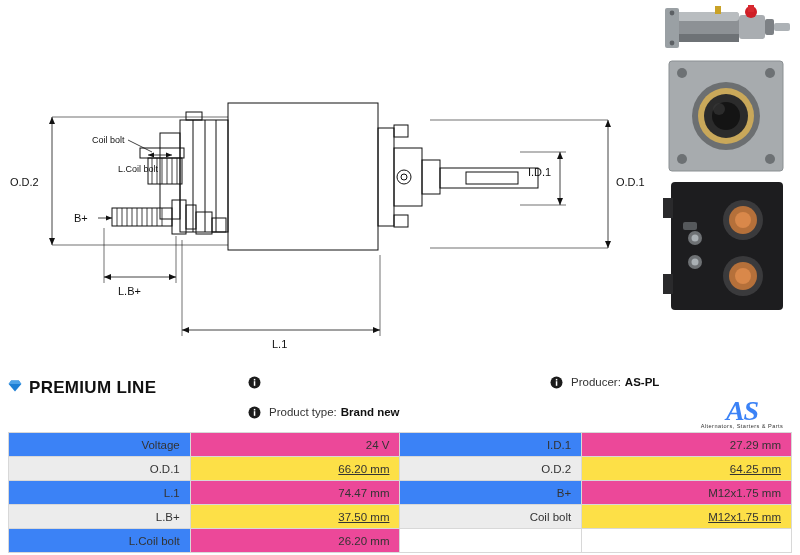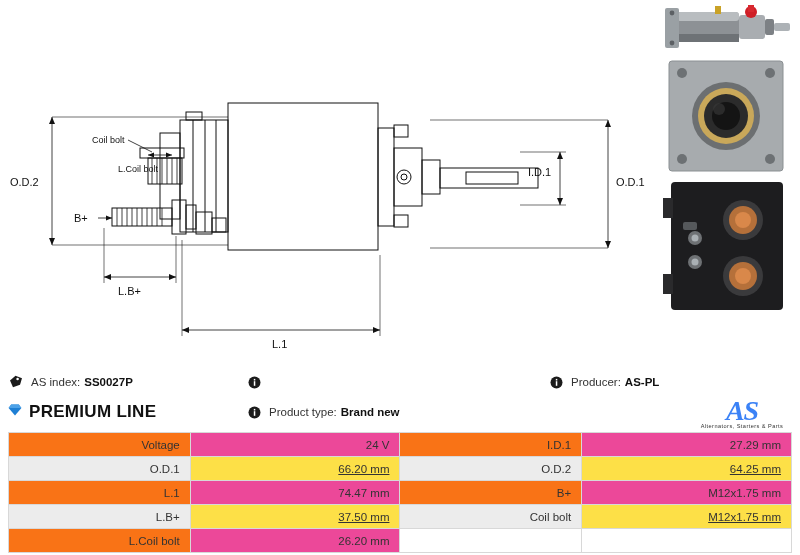--- a/index.html
+++ b/index.html
@@ -104,21 +104,21 @@
     width: 784px;
     border-collapse: collapse;
     font-size: 11.5px;
   }
   #spec td {
     border: 1px solid #d8d8d8;
     height: 24px;
     padding: 0 10px;
     color: #333;
   }
-  #spec td.k { width: 182px; text-align: right; background: #f97316; }
+  #spec td.k { width: 182px; text-align: right; background: #3b82f6; }
   #spec td.v { width: 210px; text-align: right; background: #ec4899; }
   #spec tr.alt td.k { background: #ececec; }
   #spec tr.alt td.v { background: #fde047; text-decoration: underline; }
   #spec td.empty { background: #ffffff; border: 1px solid #d8d8d8; }
 
   .dim-txt { font-family: "Liberation Sans", sans-serif; font-size: 11px; fill: #111; }
   .dim-txt-sm { font-family: "Liberation Sans", sans-serif; font-size: 9px; fill: #111; }
 </style>
 </head>
 <body>
@@ -301,30 +301,20 @@
       <circle cx="40" cy="84" r="7" fill="#6e7174"></circle>
       <circle cx="40" cy="84" r="3.5" fill="#aab0b4"></circle>
       <rect x="28" y="44" width="14" height="8" rx="2" fill="#55585b"></rect>
     </svg>
   </div>
 </div>
 
 <div id="info">
 
   <div class="info-col" id="col-left">
-    <div class="info-line">
-      <span class="ic">
-        <svg width="14" height="14" viewBox="0 0 14 14">
-          <path d="M1 5.5 L6.5 0.8 L13 3.2 L11 9.8 L4 12.2 Z" fill="#1b1b1b"></path>
-          <circle cx="8.6" cy="4" r="1.3" fill="#ffffff"></circle>
-        </svg>
-      </span>
-      <span class="lbl">AS index:</span>
-      <span class="val">SS0027P</span>
-    </div>
     <div id="premium-line">
       <span class="ic">
         <svg width="14" height="14" viewBox="0 0 14 14">
           <path d="M3.2 1.4 H10.8 L13.4 5 L7 12.6 L0.6 5 Z" fill="#1e7fd4"></path>
           <path d="M3.2 1.4 L0.6 5 H13.4 L10.8 1.4 Z" fill="#4da2e8"></path>
         </svg>
       </span>
       <span>PREMIUM LINE</span>
     </div>
   </div>

